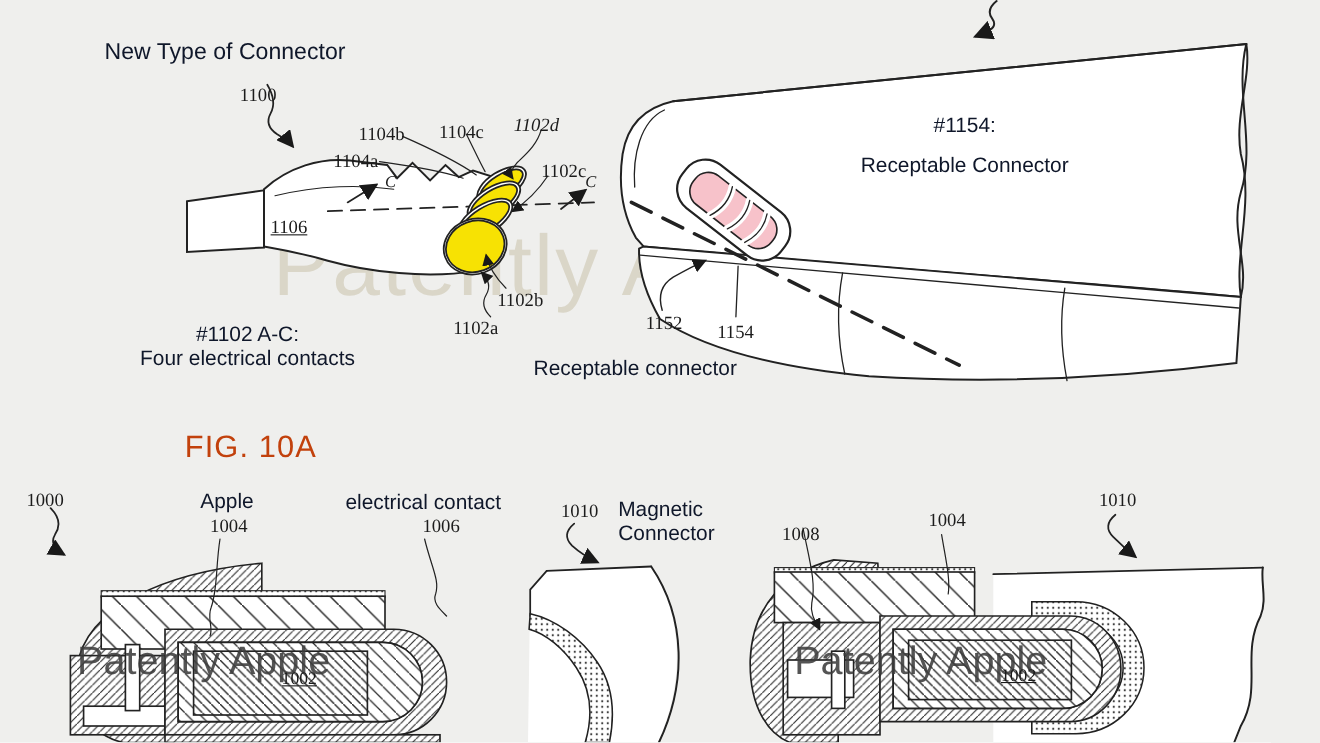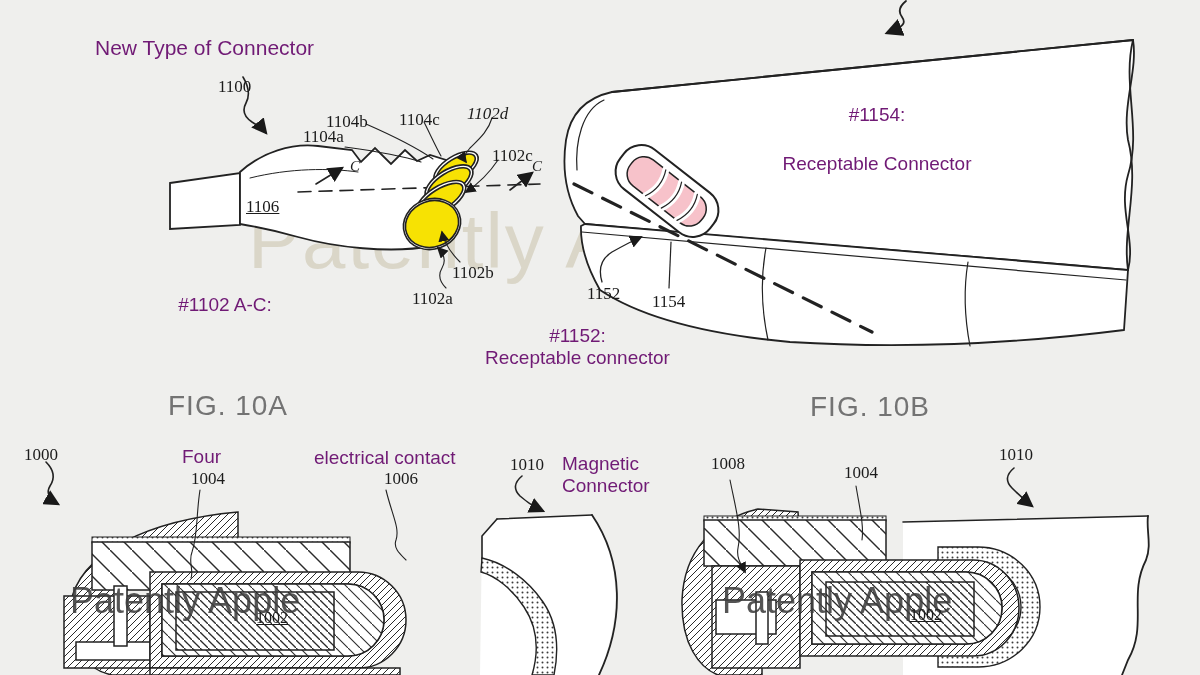--- a/index.html
+++ b/index.html
@@ -1,25 +1,25 @@
 <!DOCTYPE html>
 <html><head>
 <meta charset="utf-8">
 <style>
   html,body{margin:0;padding:0;}
   .stage{position:relative;width:1200px;height:675px;background:#efefed;overflow:hidden;
          font-family:"Liberation Sans",sans-serif;}
   .stage svg{position:absolute;left:0;top:0;z-index:2;}
   .lbl{position:absolute;white-space:nowrap;z-index:4;line-height:1.15;}
-  .red{color:#701a75;font-size:19px;}
+  .red{color:#0f172a;font-size:19px;}
   .red-lg{font-size:21px;}
   .num{font-family:"Liberation Serif","DejaVu Serif",serif;font-size:17px;color:#1b1b1b;}
   .num-u{text-decoration:underline;}
   .sec{font-family:"Liberation Serif","DejaVu Serif",serif;font-style:italic;font-size:15px;color:#1b1b1b;}
-  .figtitle{font-size:28px;color:#737373;letter-spacing:1px;}
+  .figtitle{font-size:28px;color:#c2410c;letter-spacing:1px;}
   .center-block{text-align:center;white-space:normal;}
   .wm{position:absolute;white-space:nowrap;font-family:"Liberation Sans",sans-serif;}
   .wm-top{z-index:1;font-size:78px;color:#dad6c8;letter-spacing:2px;}
   .wm-dark{z-index:3;font-size:36px;color:#3d3d3d;opacity:.88;}
 </style>
 </head>
 <body>
 
 <div class="stage">
 
@@ -160,50 +160,49 @@
   </svg>
 
   <div class="wm wm-dark" style="left:70px;top:580px;">Patently Apple</div>
   <div class="wm wm-dark" style="left:722px;top:580px;">Patently Apple</div>
 
   <div class="lbl red red-lg" style="left:95px;top:36px;">New Type of Connector</div>
   <div class="lbl num" style="left:218px;top:57px;margin-top:20px;">1100</div>
   <div class="lbl num" style="left:326px;top:112px;">1104b</div>
   <div class="lbl num" style="left:399px;top:110px;">1104c</div>
   <div class="lbl num" style="left:467px;top:104px;font-style:italic;">1102d</div>
-  <div class="lbl num" style="left:303px;top:127px;text-align:center;">1104a</div>
+  <div class="lbl num" style="left:303px;top:137px;text-align:center;">1104a</div>
   <div class="lbl num" style="left:492px;top:146px;">1102c</div>
   <div class="lbl sec" style="left:350px;top:158px;">C</div>
   <div class="lbl sec" style="left:532px;top:158px;">C</div>
   <div class="lbl num num-u" style="left:246px;top:197px;">1106</div>
   <div class="lbl num" style="left:452px;top:263px;">1102b</div>
   <div class="lbl num" style="left:412px;top:289px;">1102a</div>
   <div class="lbl red center-block" style="left:100px;top:294px;width:250px;">
     <div>#1102 A-C:</div>
+    <div>Four electrical contacts</div>
   </div>
   <div class="lbl num" style="left:587px;top:284px;">1152</div>
   <div class="lbl num" style="left:652px;top:292px;">1154</div>
   <div class="lbl red center-block" style="left:455px;top:325px;width:245px;">
-    <div>#1152:</div>
     <div>Receptable connector</div>
   </div>
   <div class="lbl figtitle" style="left:168px;top:390px;">FIG. 10A</div>
 
   <div class="lbl red center-block" style="left:742px;top:104px;width:270px;">
-    <div style="margin-bottom:27px;">#1154:</div>
+    <div style="margin-bottom:14px;">#1154:</div>
     <div>Receptable Connector</div>
   </div>
-  <div class="lbl figtitle" style="left:810px;top:391px;">FIG. 10B</div>
 
   <div class="lbl num" style="left:24px;top:445px;">1000</div>
-  <div class="lbl red" style="left:182px;top:446px;">Four</div>
+  <div class="lbl red" style="left:182px;top:446px;">Apple</div>
   <div class="lbl num" style="left:191px;top:469px;">1004</div>
   <div class="lbl red" style="left:314px;top:447px;">electrical contact</div>
   <div class="lbl num" style="left:384px;top:469px;text-align:right;">1006</div>
   <div class="lbl num" style="left:510px;top:455px;">1010</div>
   <div class="lbl red center-block" style="left:562px;top:453px;width:100px;text-align:left;">Magnetic Connector</div>
-  <div class="lbl num" style="left:711px;top:454px;">1008</div>
+  <div class="lbl num" style="left:711px;top:476px;">1008</div>
   <div class="lbl num" style="left:844px;top:463px;">1004</div>
   <div class="lbl num" style="left:999px;top:445px;">1010</div>
   <div class="lbl num num-u" style="left:256px;top:609px;font-size:16px;">1002</div>
   <div class="lbl num num-u" style="left:910px;top:606px;font-size:16px;">1002</div>
 
 </div>
 
 </body></html>

